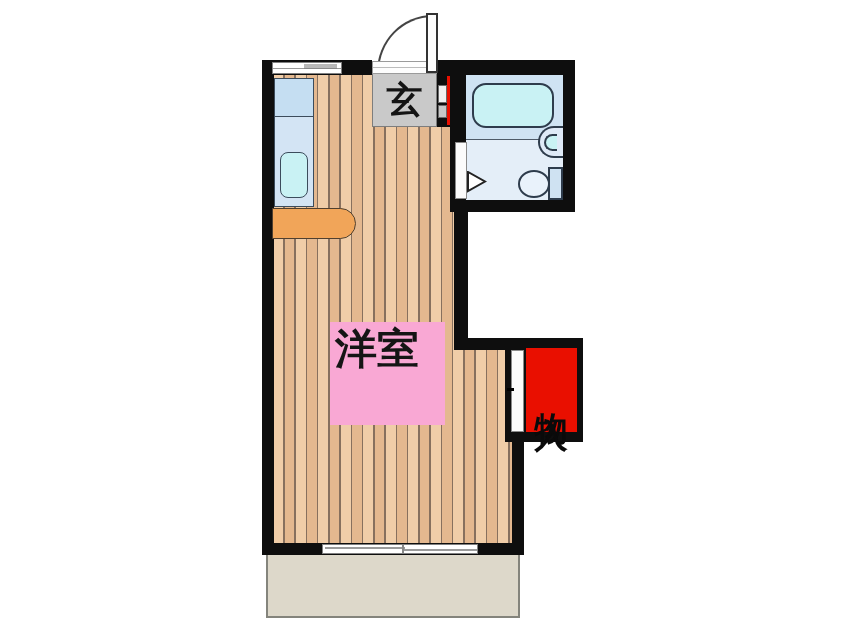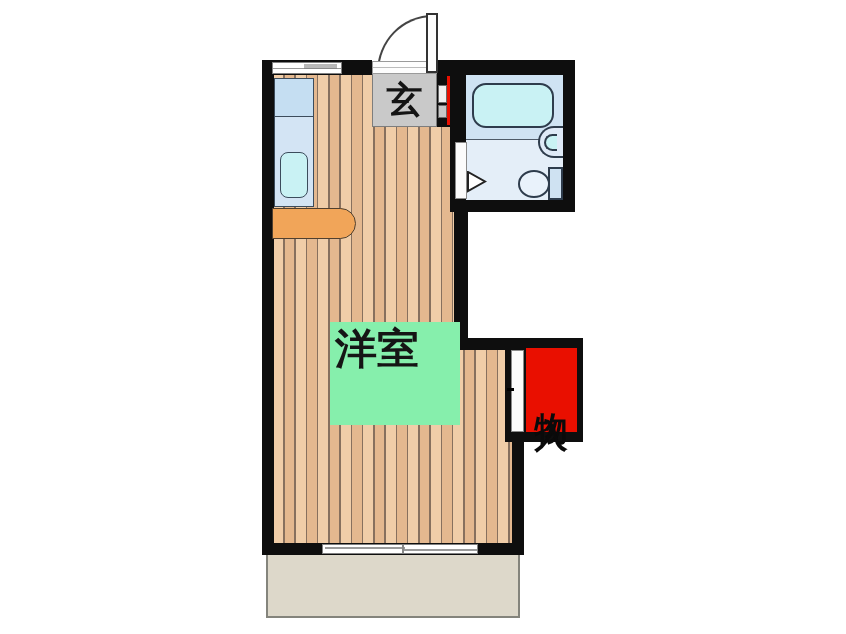--- a/index.html
+++ b/index.html
@@ -63,21 +63,21 @@
   .threshold .line{left:0;top:5px;width:100%;height:1px;background:#bbb;}
   .door-leaf{left:426px;top:13px;width:12px;height:60px;background:#fdfdfd;border:2px solid #333;}
   .kitchen-upper{left:274px;top:78px;width:40px;height:40px;background:var(--kitchen-1);border:1.5px solid #3c4c5c;}
   .kitchen-lower{left:274px;top:116px;width:40px;height:91px;background:var(--kitchen-2);border:1.5px solid #3c4c5c;}
   .kitchen-basin{left:280px;top:152px;width:28px;height:46px;background:var(--cyan);border:1.5px solid #3c4c5c;border-radius:8px;}
   .counter{left:272px;top:208px;width:84px;height:31px;background:var(--orange);border:1.5px solid #50402f;border-radius:0 17px 17px 0;}
   .window-main{left:322px;top:544px;width:156px;height:10px;background:#fff;border:1px solid #808080;}
   .window-main .seg1{left:2px;top:2px;width:80px;height:2px;background:#9a9a9a;}
   .window-main .seg2{left:80px;bottom:2px;width:74px;height:2px;background:#9a9a9a;}
   .window-main .tick{left:79px;top:0;width:2px;height:100%;background:#888;}
-  .room-label{left:330px;top:322px;width:130px;height:103px;background:#86efac;
+  .room-label{left:330px;top:322px;width:115px;height:103px;background:#f9a8d4;
     padding:1px 0 0 5px;color:#151515;font-size:42px;line-height:51px;font-weight:600;}
   .room-label div{position:static;}
 </style>
 </head>
 <body>
 
 <div id="plan" style="--wall: #0e0e0e; --red: #e90f00; --entrance-gray: #c9c9c9; --floor-light: #f0cda8; --floor-dark: #e4b88f; --floor-line: #87705e; --cyan: #c9f2f4; --bath-upper: #cfe3f3; --bath-lower: #e4eef8; --kitchen-1: #c5def2; --kitchen-2: #d3e4f4; --orange: #f1a559; --balcony: #ddd8ca;">
 
   <div class="balcony"></div>
   <div class="floor"></div>

